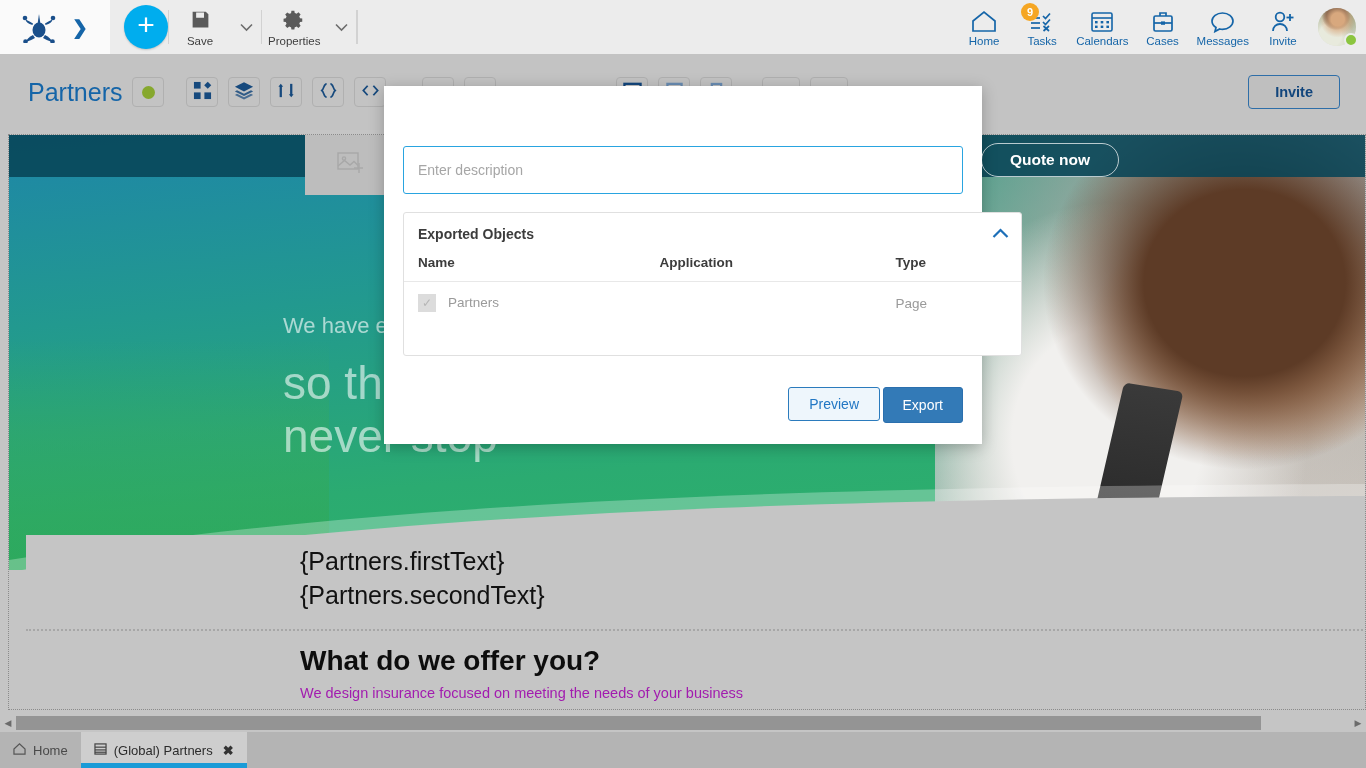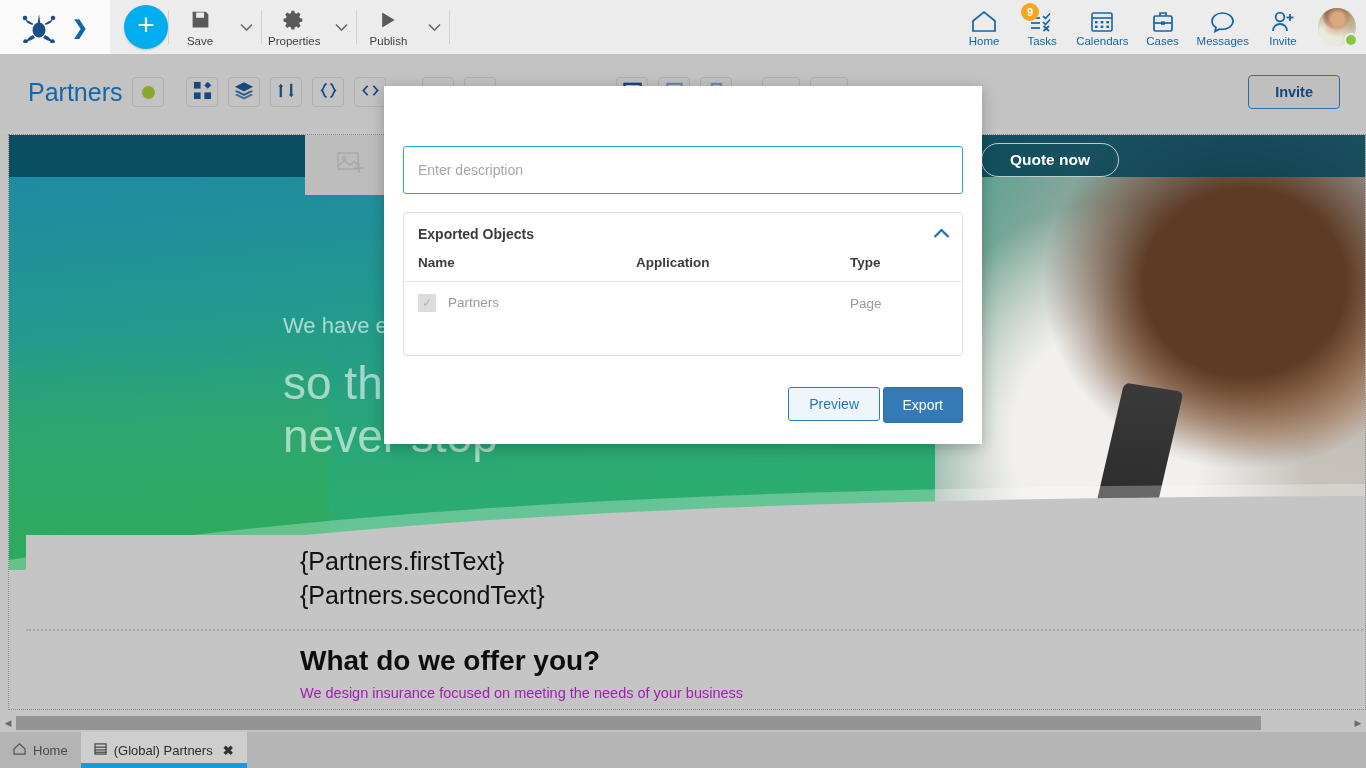--- a/index.html
+++ b/index.html
@@ -283,21 +283,21 @@
     width: 560px; height: 48px;
     border: 1px solid #29a4e0; border-radius: 3px;
     padding: 0 14px;
     font-size: 14px; font-family: "Liberation Sans", sans-serif;
     color: #333; outline: none; background: #fff;
   }
   #desc-input::placeholder { color: #a6a6a6; }
 
   #exported-panel {
     position: absolute; left: 19px; top: 126px;
-    width: 560px; height: 144px;
+    width: 619px; height: 144px;
     border: 1px solid #e0e0e0; border-radius: 3px;
     background: #fff;
   }
   #exported-head {
     height: 42px; display: flex; align-items: center;
     padding: 0 14px; position: relative;
   }
   #exported-head-label { font-size: 14px; font-weight: bold; color: #3c3c3c; }
   #collapse-chevron { position: absolute; right: 12px; top: 12px; cursor: pointer; }
   #obj-table { width: 100%; border-collapse: collapse; table-layout: fixed; }
@@ -397,35 +397,20 @@
     </div>
     <div class="tb-caret">
       <svg width="13" height="9" viewBox="0 0 13 9">
           <path d="M1 1.5 L6.5 7 L12 1.5" stroke="#6d6d6d" stroke-width="1.6" fill="none"></path>
         </svg>
     </div>
   </div>
 
   <div class="tb-sep"></div>
 
-  <div class="tb-group">
-    <div class="tb-item">
-      <span class="tb-ico">
-        <svg width="20" height="20" viewBox="0 0 24 24" fill="#5a5a5a">
-            <path d="M5 3 L20 12 L5 21 Z"></path>
-          </svg>
-      </span>
-      <span class="tb-lbl">Publish</span>
-    </div>
-    <div class="tb-caret">
-      <svg width="13" height="9" viewBox="0 0 13 9">
-          <path d="M1 1.5 L6.5 7 L12 1.5" stroke="#6d6d6d" stroke-width="1.6" fill="none"></path>
-        </svg>
-    </div>
-  </div>
 
   <div class="tb-sep"></div>
 
   <div id="toolbar-right">
 
     <div class="nav-item">
       <span class="nav-ico">
         <svg width="26" height="23" viewBox="0 0 26 23">
             <path d="M2 11 L13 2 L24 11 V21 H2 Z" fill="none" stroke="#1565a8" stroke-width="1.7"></path>
           </svg>

